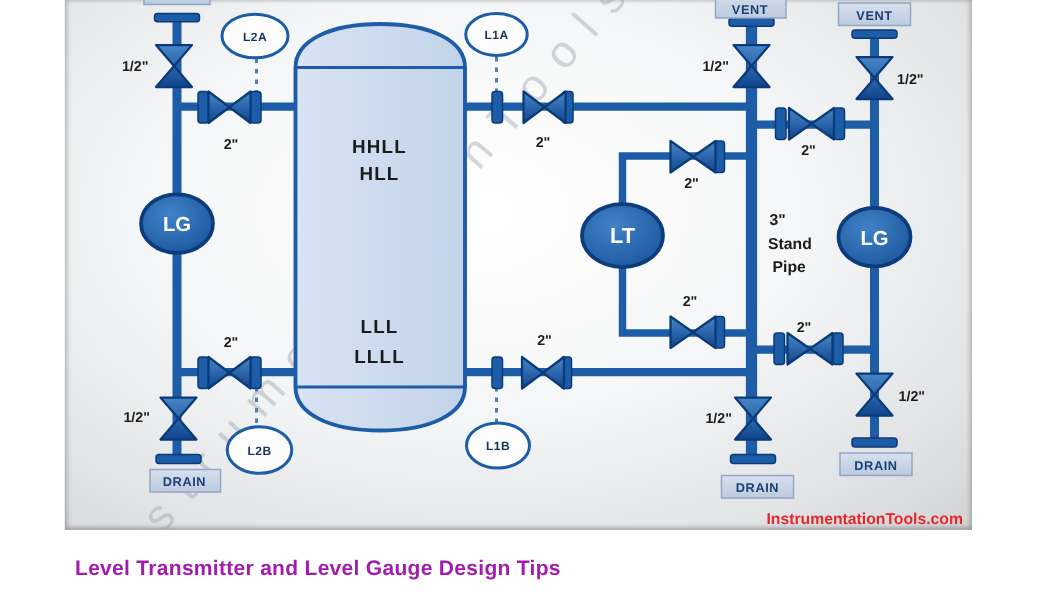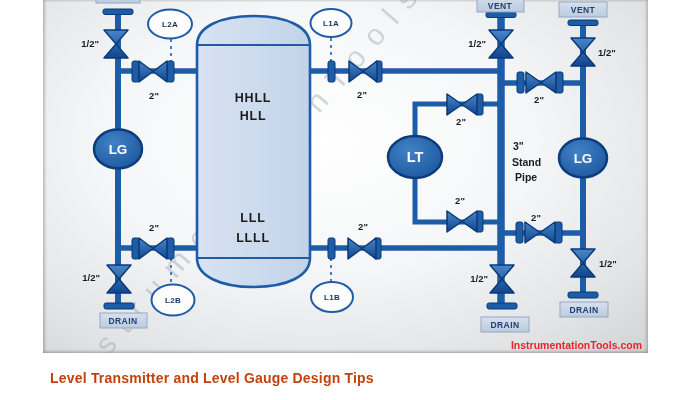--- a/index.html
+++ b/index.html
@@ -10,21 +10,21 @@
   .figure{
     position:absolute;left:43px;top:0;width:605px;height:353px;overflow:hidden;
     background:
       radial-gradient(ellipse 90% 95% at 45% 40%,
         #ffffff 0%, #f5f6f7 40%, #e2e3e5 70%, #c6c7c9 100%);
     box-shadow:inset 2px 0 3px rgba(0,0,0,.18), inset -2px 0 3px rgba(0,0,0,.14),
                inset 0 -2px 3px rgba(0,0,0,.12);
   }
   .caption{
     position:absolute;left:50px;top:370px;
-    font-size:14px;font-weight:bold;color:#c2410c;letter-spacing:.2px;
+    font-size:14px;font-weight:bold;color:#a21caf;letter-spacing:.2px;
   }
   svg{display:block;}
   text{font-family:"Liberation Sans", sans-serif;}
 </style>
 </head>
 <body>
 
 <div class="figure">
 <svg width="605" height="353" viewBox="43 0 605 353" font-family="&quot;Liberation Sans&quot;, sans-serif">
   <defs>

